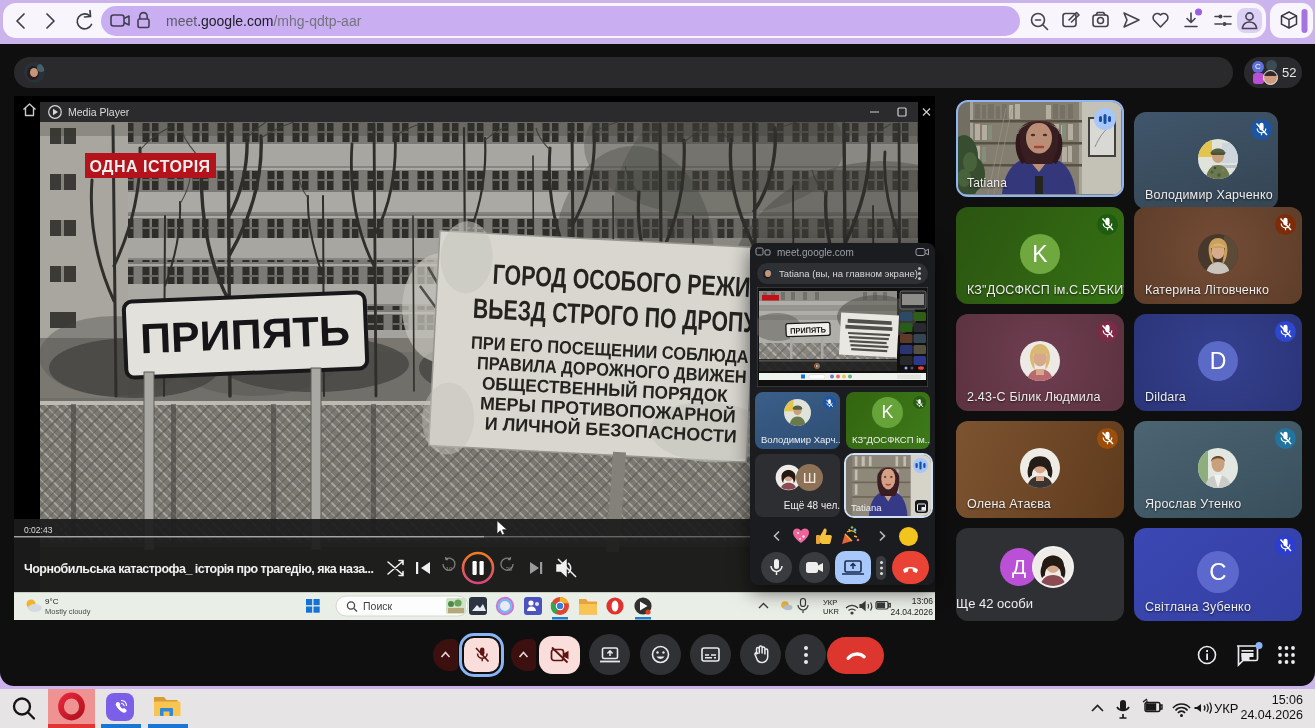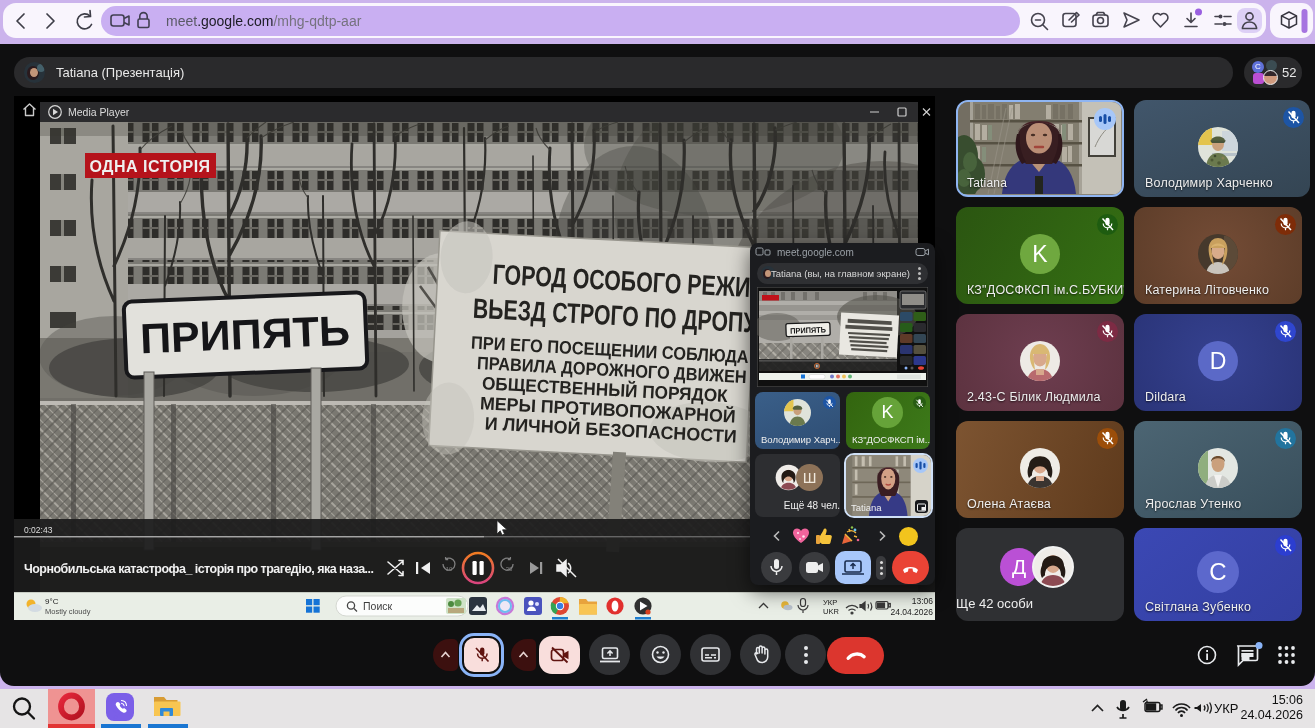--- a/index.html
+++ b/index.html
@@ -62,21 +62,20 @@
 </div>
 
 <div class="ab" id="meet" style="left:0;top:44px;width:1315px;height:642px;background:#0f0f10;border-radius:0 0 14px 14px;overflow:hidden">
 
  <div class="ab" style="left:14px;top:13px;width:1219px;height:31px;background:#2a2a2c;border-radius:16px"></div>
  <div class="ab" style="left:24px;top:18px;width:21px;height:21px;border-radius:50%;background:#27323a;overflow:hidden">
    <div class="ab" style="left:3px;top:4px;width:12px;height:14px;border-radius:50%;background:#2a1a1d"></div>
    <div class="ab" style="left:6px;top:6px;width:8px;height:9px;border-radius:50%;background:#c29679"></div>
    <div class="ab" style="left:13px;top:2px;width:8px;height:8px;border-radius:50%;background:#44606a"></div>
  </div>
- <div class="ab" style="left:56px;top:13px;height:31px;line-height:31px;font-size:13px;color:#e8e8e8">Tatiana (Презентація)</div>
  <div class="ab" style="left:1244px;top:13px;width:58px;height:31px;background:#2a2a2c;border-radius:16px"></div>
  <div class="ab" style="left:1252px;top:17px;width:12px;height:12px;border-radius:50%;background:#5f71d8;color:#fff;font-size:8px;text-align:center;line-height:12px">C</div>
  <div class="ab" style="left:1266px;top:16px;width:11px;height:11px;border-radius:50%;background:#3b4c52"></div>
  <div class="ab" style="left:1253px;top:29px;width:11px;height:11px;border-radius:3px;background:#bb4fd4"></div>
  <div class="ab" style="left:1263px;top:26px;width:15px;height:15px;border-radius:50%;background:linear-gradient(180deg,#33272b 40%,#cf9a7e 41%);border:1.5px solid #eee"></div>
  <div class="ab" style="left:1282px;top:13px;height:31px;line-height:31px;font-size:13px;color:#e8e8e8">52</div>
 
  <svg class="ab" id="share" style="left:14px;top:52px" width="921" height="524" viewBox="0 0 921 524">
   <defs>
    <pattern id="winrow" width="25" height="24" patternUnits="userSpaceOnUse">
@@ -413,21 +412,21 @@
    <svg width="14" height="12">
           <g fill="#174ea6">
             <rect x="1" y="3" width="3" height="6" rx="1.5"></rect>
             <rect x="5.5" y="1" width="3" height="10" rx="1.5"></rect>
             <rect x="10" y="3" width="3" height="6" rx="1.5"></rect>
           </g>
         </svg>
   </div>
  </div>
 
- <div class="tile" style="left:1134px;top:56px;width:176px;height:97px;background:linear-gradient(160deg,#41566b,#344553)">
+ <div class="tile" style="left:1134px;top:68px;width:144px;height:97px;background:linear-gradient(160deg,#41566b,#344553)">
   <svg class="ab" style="left:64px;top:27px" width="40" height="40" viewBox="0 0 40 40">
    <clipPath id="av1">
           <circle cx="20" cy="20" r="20"></circle>
         </clipPath>
    <g clip-path="url(#av1)">
     <rect width="40" height="40" fill="#dfe3da"></rect>
     <path d="M0 0 h14 v18 h-14 Z" fill="#e3c44e"></path>
     <rect x="24" y="4" width="16" height="20" fill="#cdd6dc"></rect>
     <rect x="14" y="26" width="26" height="3" fill="#b8c2c8"></rect>
     <path d="M8 40 C9 30 14 26 20 26 C26 26 31 30 32 40 Z" fill="#6b7a4e"></path>
@@ -622,21 +621,21 @@
     <rect x="166" y="5.5" width="9" height="7" rx="2"></rect>
           <path d="M175 8 l3.5-1.8 v5.6 l-3.5-1.8"></path>
    </g>
    <text x="27" y="13" font-size="10" fill="#9aa0a6">meet.google.com</text>
   </svg>
   <div class="ab" style="left:7px;top:20px;width:171px;height:21px;background:#2f3033;border-radius:11px"></div>
   <div class="ab" style="left:11px;top:23px;width:14px;height:14px;border-radius:50%;background:#27323a;overflow:hidden">
    <div class="ab" style="left:2px;top:2.5px;width:8px;height:10px;border-radius:50%;background:#2a1a1d"></div>
    <div class="ab" style="left:4px;top:4px;width:6px;height:7px;border-radius:50%;background:#c29679"></div>
   </div>
-  <div class="ab" style="left:21px;top:20px;height:21px;line-height:21px;font-size:9.5px;color:#d8d8d8">Tatiana (вы, на главном экране)</div>
+  <div class="ab" style="left:29px;top:20px;height:21px;line-height:21px;font-size:9.5px;color:#d8d8d8">Tatiana (вы, на главном экране)</div>
   <div class="ab" style="left:168px;top:24px;width:3px;height:3px;border-radius:50%;background:#bbb;box-shadow:0 5px 0 #bbb,0 10px 0 #bbb"></div>
 
   <svg class="ab" style="left:7px;top:44px" width="171" height="100" viewBox="0 0 171 100">
    <rect width="171" height="100" fill="#101010" stroke="#5a5a5a" stroke-width="1"></rect>
    <rect x="2" y="4" width="138" height="80" fill="#b0aea9"></rect>
    <rect x="2" y="4" width="138" height="10" fill="#8f8d88"></rect>
    <rect x="2" y="18" width="138" height="6" fill="#979590"></rect>
    <rect x="2" y="28" width="138" height="5" fill="#9b9994"></rect>
    <g fill="#5c5a54" opacity=".55">
     <rect x="6" y="5" width="4" height="8"></rect>

